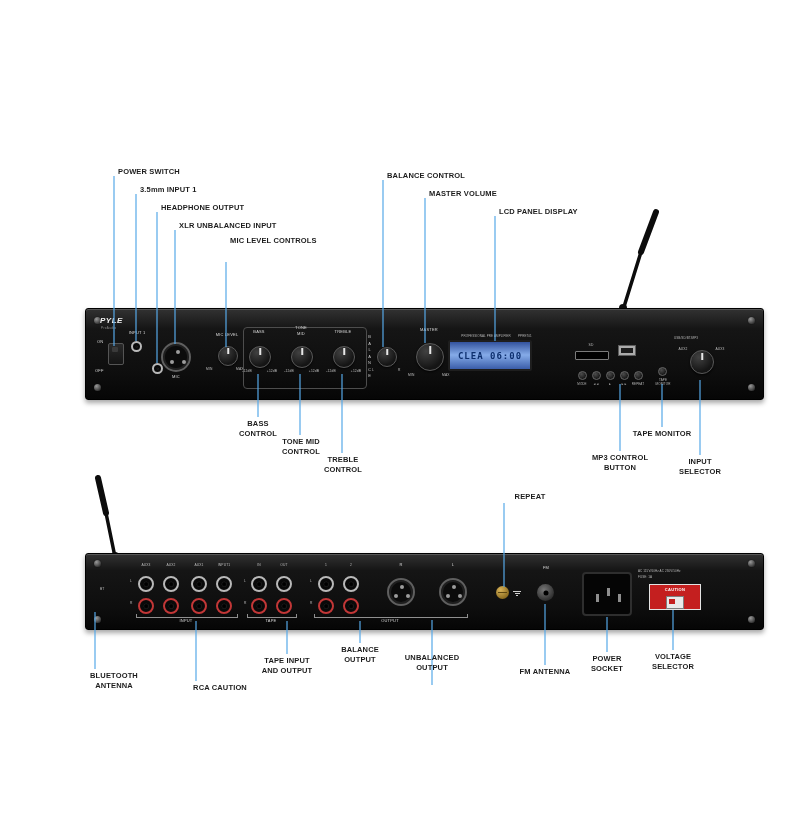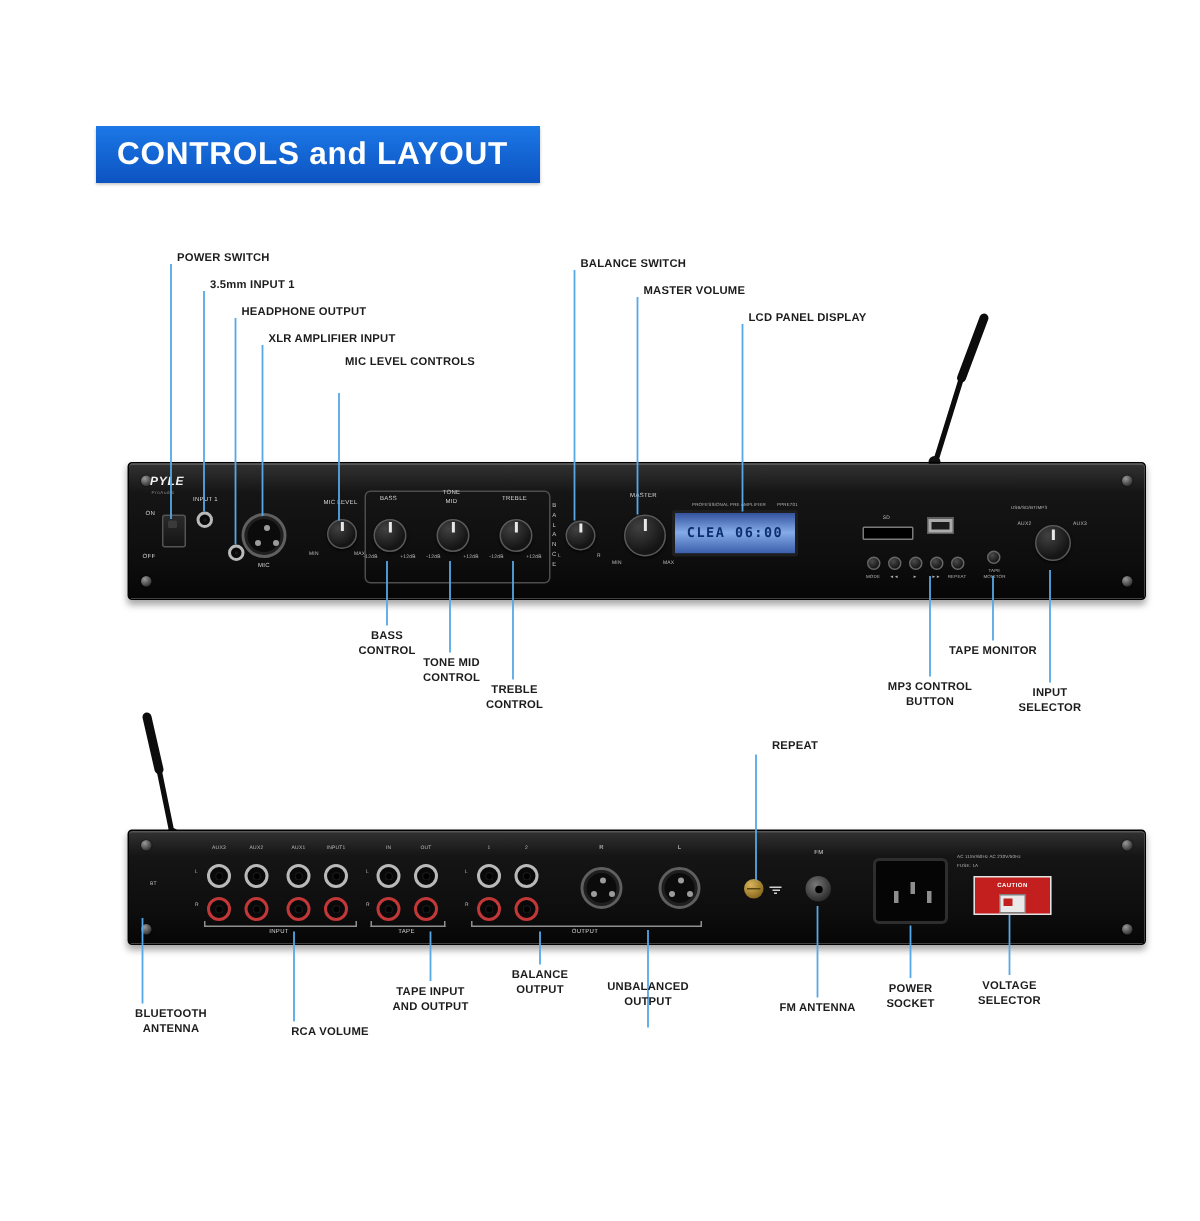--- a/index.html
+++ b/index.html
@@ -64,23 +64,20 @@
       <line x1="641" y1="252" x2="656" y2="212" stroke="#0c0c0c" stroke-width="6" stroke-linecap="round"></line>
       <circle cx="623" cy="308" r="4" fill="#101010"></circle>
     </g>
     <g>
       <line x1="115" y1="557" x2="106" y2="513" stroke="#0c0c0c" stroke-width="3.5" stroke-linecap="round"></line>
       <line x1="106" y1="513" x2="98" y2="478" stroke="#0c0c0c" stroke-width="6" stroke-linecap="round"></line>
       <circle cx="115" cy="556" r="4" fill="#101010"></circle>
     </g>
   </svg>
 
-  <div class="banner">
-    <span>CONTROLS and LAYOUT</span>
-  </div>
 
   <div class="panel front">
     <div class="screw" style="left:8px;top:8px"></div>
     <div class="screw" style="left:662px;top:8px"></div>
     <div class="screw" style="left:8px;top:75px"></div>
     <div class="screw" style="left:662px;top:75px"></div>
 
     <div class="brand" style="left:14px;top:7px">PYLE</div>
     <div class="brandsub" style="left:15px;top:17px">ProAudio</div>
 
@@ -266,41 +263,41 @@
     <line x1="360" y1="621" x2="360" y2="643"></line>
     <line x1="432" y1="620" x2="432" y2="685"></line>
     <line x1="545" y1="604" x2="545" y2="665"></line>
     <line x1="607" y1="617" x2="607" y2="652"></line>
     <line x1="673" y1="610" x2="673" y2="650"></line>
   </svg>
 
   <div class="co" style="left:118px;top:167px">POWER SWITCH</div>
   <div class="co" style="left:140px;top:185px">3.5mm INPUT 1</div>
   <div class="co" style="left:161px;top:203px">HEADPHONE OUTPUT</div>
-  <div class="co" style="left:179px;top:221px">XLR AMPLIFIER INPUT</div>
+  <div class="co" style="left:179px;top:221px">XLR UNBALANCED INPUT</div>
   <div class="co" style="left:230px;top:236px">MIC LEVEL CONTROLS</div>
-  <div class="co" style="left:387px;top:171px">BALANCE SWITCH</div>
+  <div class="co" style="left:387px;top:171px">BALANCE CONTROL</div>
   <div class="co" style="left:429px;top:189px">MASTER VOLUME</div>
   <div class="co" style="left:499px;top:207px">LCD PANEL DISPLAY</div>
   <div class="co c" style="left:258px;top:419px">BASS
 CONTROL</div>
   <div class="co c" style="left:301px;top:437px">TONE MID
 CONTROL</div>
   <div class="co c" style="left:343px;top:455px">TREBLE
 CONTROL</div>
   <div class="co c" style="left:662px;top:429px">TAPE MONITOR</div>
   <div class="co c" style="left:620px;top:453px">MP3 CONTROL
 BUTTON</div>
   <div class="co c" style="left:700px;top:457px">INPUT
 SELECTOR</div>
 
   <div class="co c" style="left:530px;top:492px">REPEAT</div>
   <div class="co c" style="left:114px;top:671px">BLUETOOTH
 ANTENNA</div>
-  <div class="co c" style="left:220px;top:683px">RCA VOLUME</div>
+  <div class="co c" style="left:220px;top:683px">RCA CAUTION</div>
   <div class="co c" style="left:287px;top:656px">TAPE INPUT
 AND OUTPUT</div>
   <div class="co c" style="left:360px;top:645px">BALANCE
 OUTPUT</div>
   <div class="co c" style="left:432px;top:653px">UNBALANCED
 OUTPUT</div>
   <div class="co c" style="left:545px;top:667px">FM ANTENNA</div>
   <div class="co c" style="left:607px;top:654px">POWER
 SOCKET</div>
   <div class="co c" style="left:673px;top:652px">VOLTAGE

